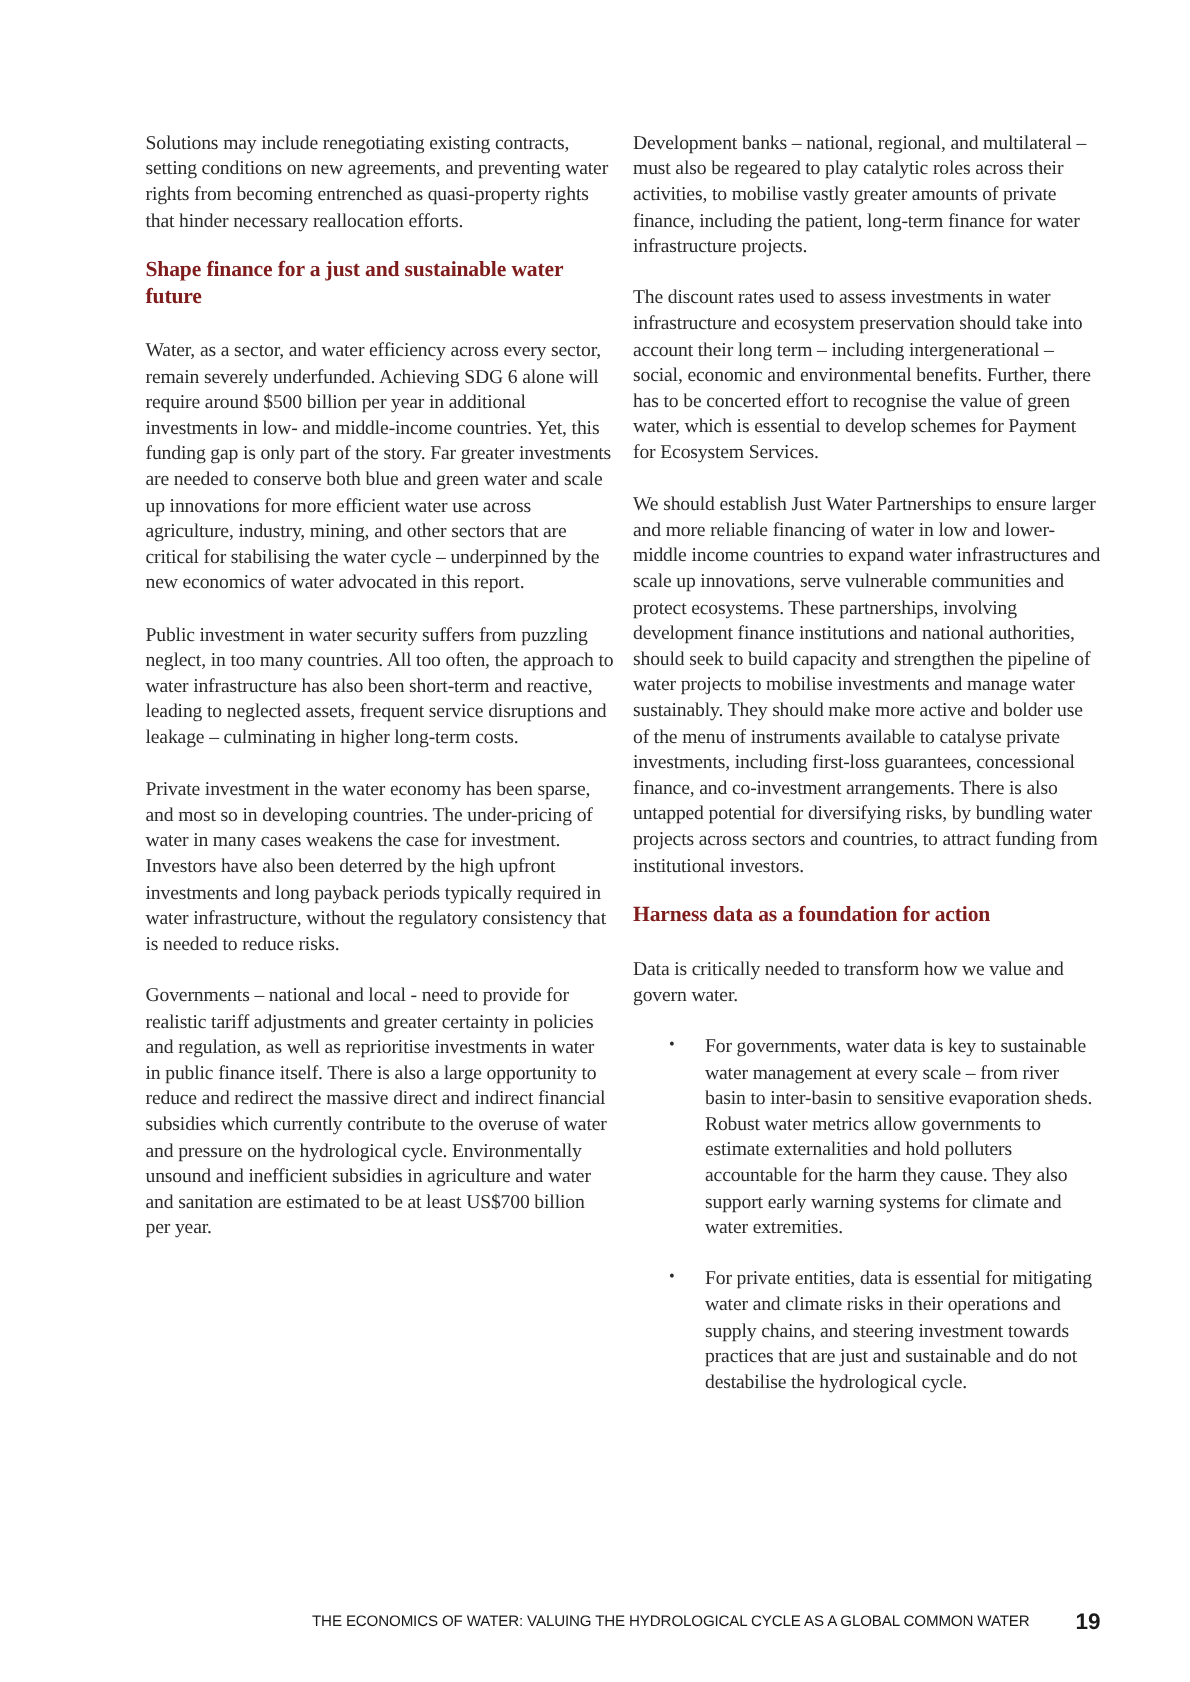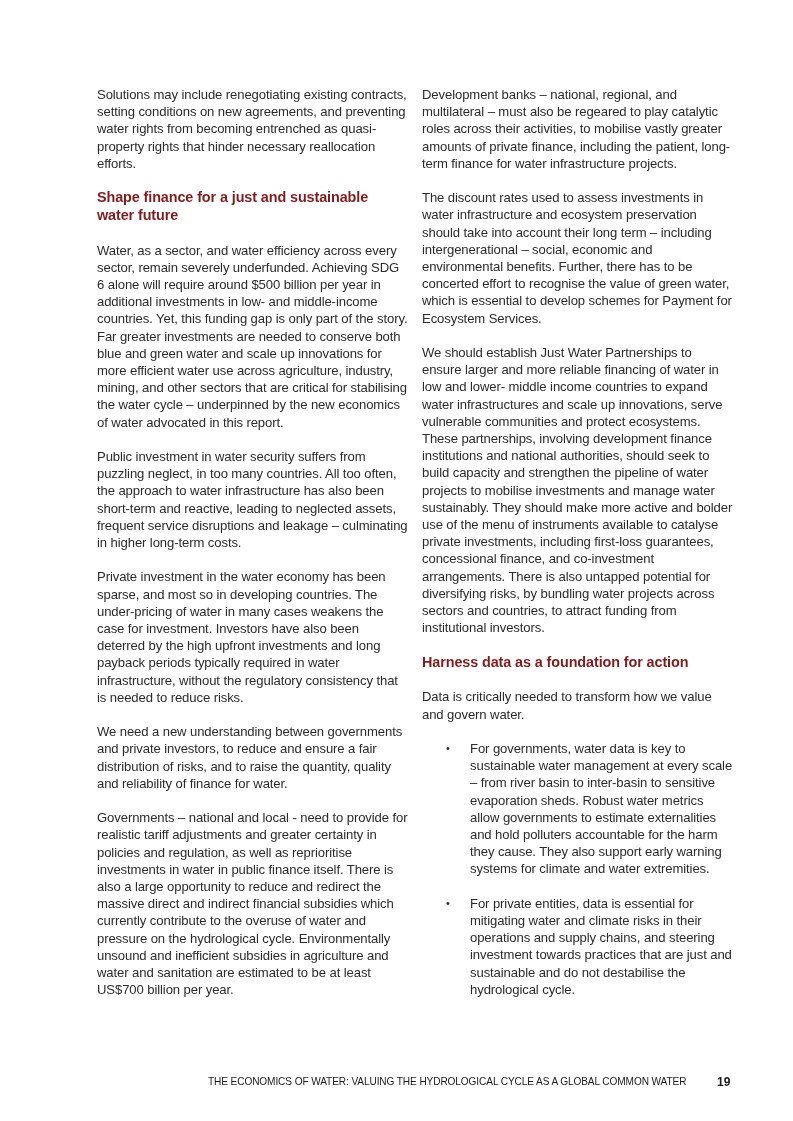--- a/index.html
+++ b/index.html
@@ -2,21 +2,21 @@
 <html><head>
   <meta charset="utf-8">
   <style>
     html, body { margin: 0; padding: 0; background: #ffffff; }
     body {
       width: 793px; height: 1121px; position: relative; overflow: hidden;
       font-family: "Liberation Sans", "DejaVu Sans", sans-serif;
       color: #2b2b2b;
     }
     .page { position: absolute; left: 0; top: 0; width: 793px; height: 1121px; }
-    .col { position: absolute; top: 86px; width: 312px; }
+    .col { position: absolute; top: 86px; width: 312px; font-family: Liberation Serif, serif; }
     .col-left { left: 97px; }
     .col-right { left: 422px; }
     p.body {
       margin: 0 0 17.2px 0;
       font-size: 13.1px;
       line-height: 17.2px;
       letter-spacing: -0.1px;
     }
     h2.section {
       margin: 0 0 17.2px 0;
@@ -39,35 +39,34 @@
       position: absolute; left: 24px; top: 0; font-size: 11px;
     }
     .footer {
       position: absolute; top: 1075px; left: 208px;
       font-size: 10.1px; line-height: 14px; color: #1a1a1a;
       white-space: nowrap; letter-spacing: -0.1px;
     }
     .footer .bold { font-weight: normal; }
     .page-num {
       position: absolute; top: 1075px; left: 717px;
-      font-size: 12px; line-height: 14px; font-weight: bold; color: #1a1a1a;
+      font-size: 15px; line-height: 14px; font-weight: bold; color: #1a1a1a;
     }
   </style>
 </head>
 <body>
 
 <div class="page">
 
   <div class="col col-left">
     <p class="body">Solutions may include renegotiating existing contracts, setting conditions on new agreements, and preventing water rights from becoming entrenched as quasi-property rights that hinder necessary reallocation efforts.</p>
     <h2 class="section">Shape finance for a just and sustainable water future</h2>
     <p class="body">Water, as a sector, and water efficiency across every sector, remain severely underfunded. Achieving SDG 6 alone will require around $500 billion per year in additional investments in low- and middle-income countries. Yet, this funding gap is only part of the story. Far greater investments are needed to conserve both blue and green water and scale up innovations for more efficient water use across agriculture, industry, mining, and other sectors that are critical for stabilising the water cycle – underpinned by the new economics of water advocated in this report.</p>
     <p class="body">Public investment in water security suffers from puzzling neglect, in too many countries. All too often, the approach to water infrastructure has also been short-term and reactive, leading to neglected assets, frequent service disruptions and leakage – culminating in higher long-term costs.</p>
     <p class="body">Private investment in the water economy has been sparse, and most so in developing countries. The under-pricing of water in many cases weakens the case for investment. Investors have also been deterred by the high upfront investments and long payback periods typically required in water infrastructure, without the regulatory consistency that is needed to reduce risks.</p>
-    <p class="body">We need a new understanding between governments and private investors, to reduce and ensure a fair distribution of risks, and to raise the quantity, quality and reliability of finance for water.</p>
     <p class="body">Governments – national and local - need to provide for realistic tariff adjustments and greater certainty in policies and regulation, as well as reprioritise investments in water in public finance itself. There is also a large opportunity to reduce and redirect the massive direct and indirect financial subsidies which currently contribute to the overuse of water and pressure on the hydrological cycle. Environmentally unsound and inefficient subsidies in agriculture and water and sanitation are estimated to be at least US$700 billion per year.</p>
   </div>
 
   <div class="col col-right">
     <p class="body">Development banks – national, regional, and multilateral – must also be regeared to play catalytic roles across their activities, to mobilise vastly greater amounts of private finance, including the patient, long-term finance for water infrastructure projects.</p>
     <p class="body">The discount rates used to assess investments in water infrastructure and ecosystem preservation should take into account their long term – including intergenerational – social, economic and environmental benefits. Further, there has to be concerted effort to recognise the value of green water, which is essential to develop schemes for Payment for Ecosystem Services.</p>
     <p class="body">We should establish Just Water Partnerships to ensure larger and more reliable financing of water in low and lower- middle income countries to expand water infrastructures and scale up innovations, serve vulnerable communities and protect ecosystems. These partnerships, involving development finance institutions and national authorities, should seek to build capacity and strengthen the pipeline of water projects to mobilise investments and manage water sustainably. They should make more active and bolder use of the menu of instruments available to catalyse private investments, including first-loss guarantees, concessional finance, and co-investment arrangements. There is also untapped potential for diversifying risks, by bundling water projects across sectors and countries, to attract funding from institutional investors.</p>
     <h2 class="section">Harness data as a foundation for action</h2>
     <p class="body">Data is critically needed to transform how we value and govern water.</p>
     <ul class="bullets">

